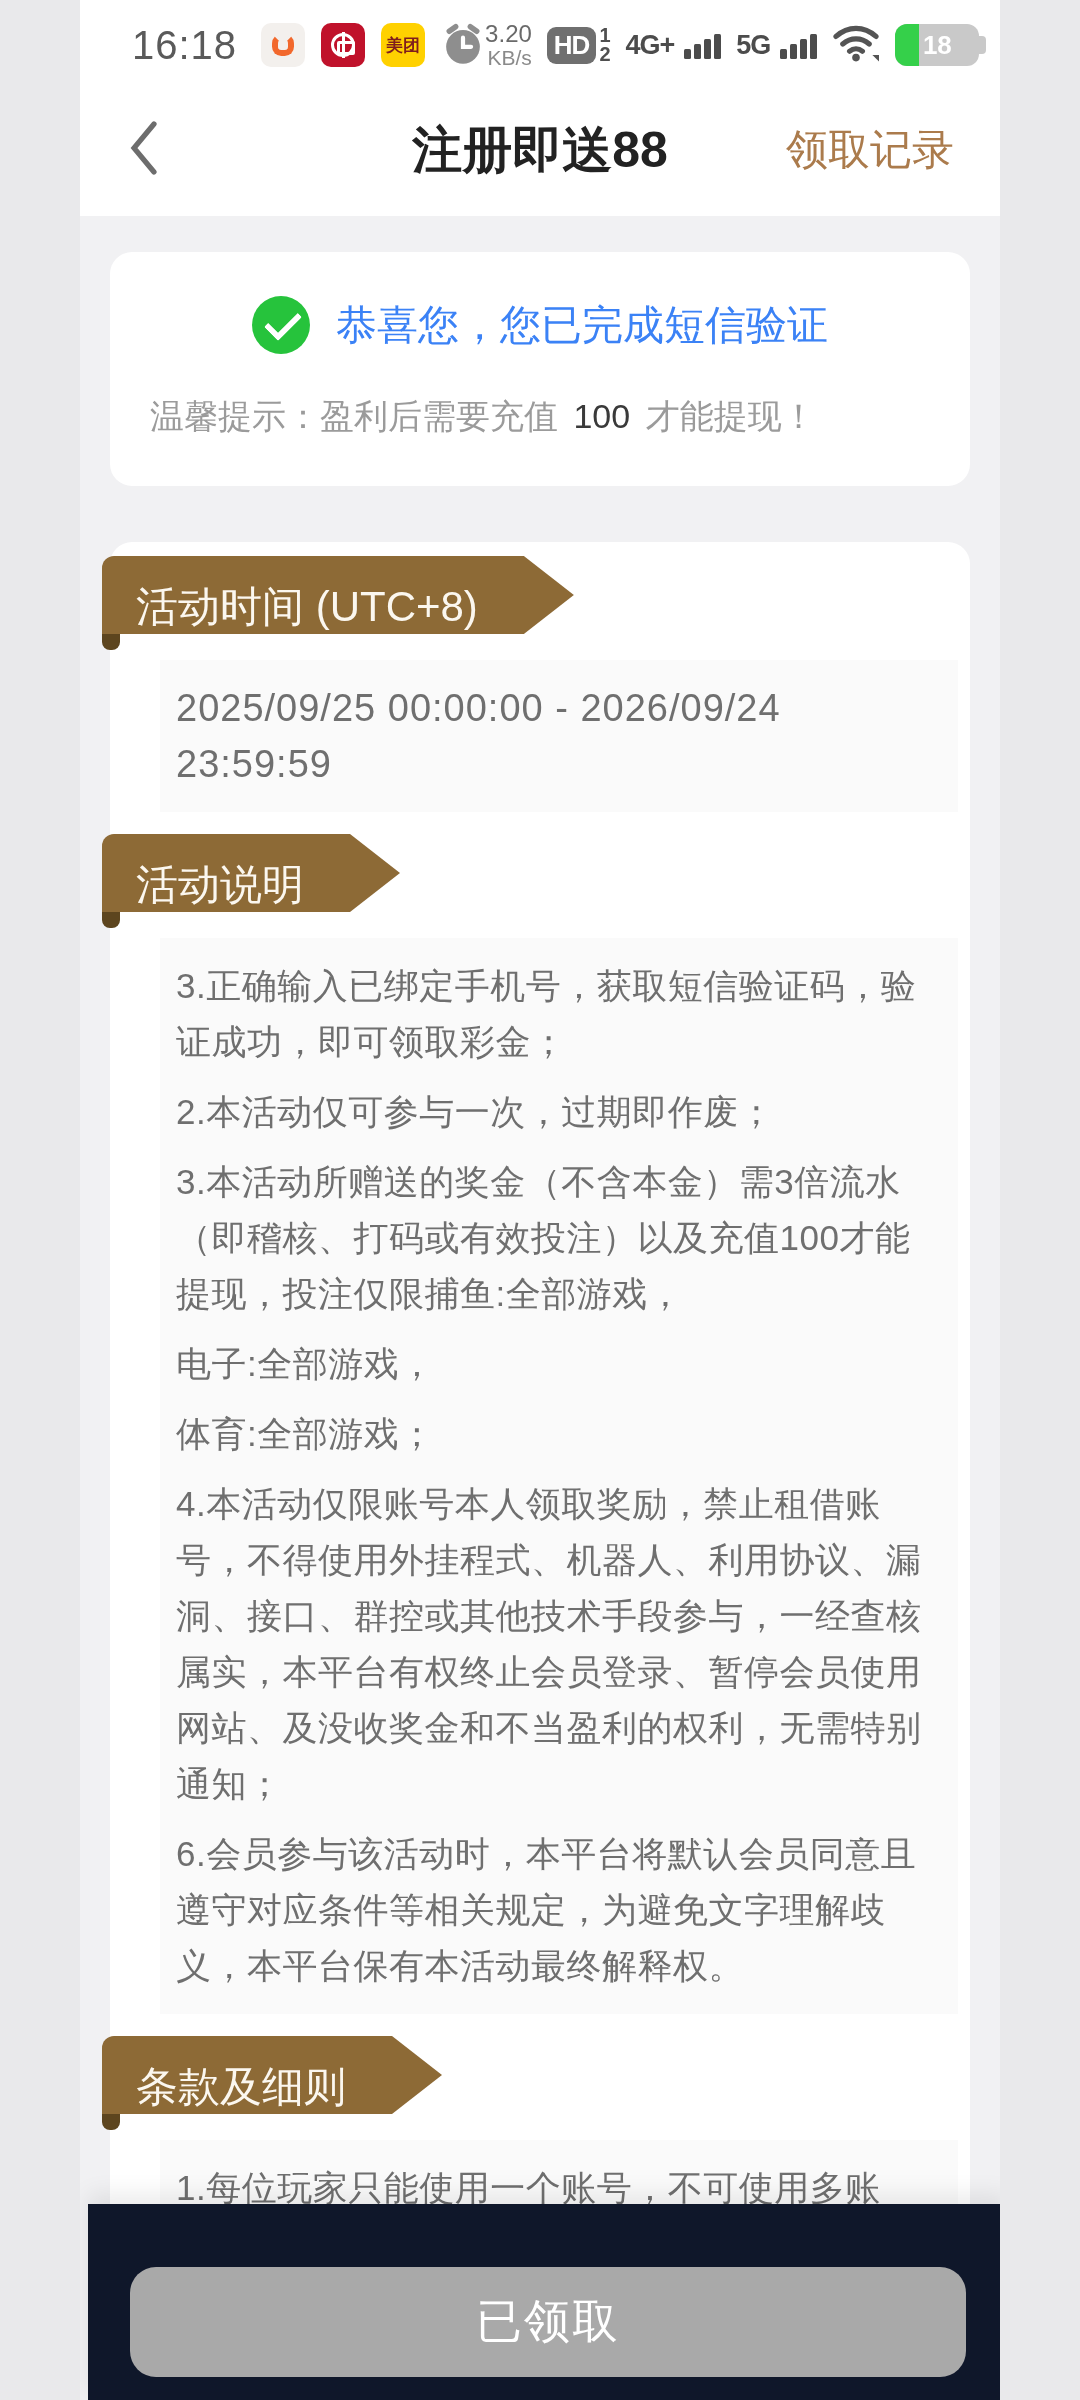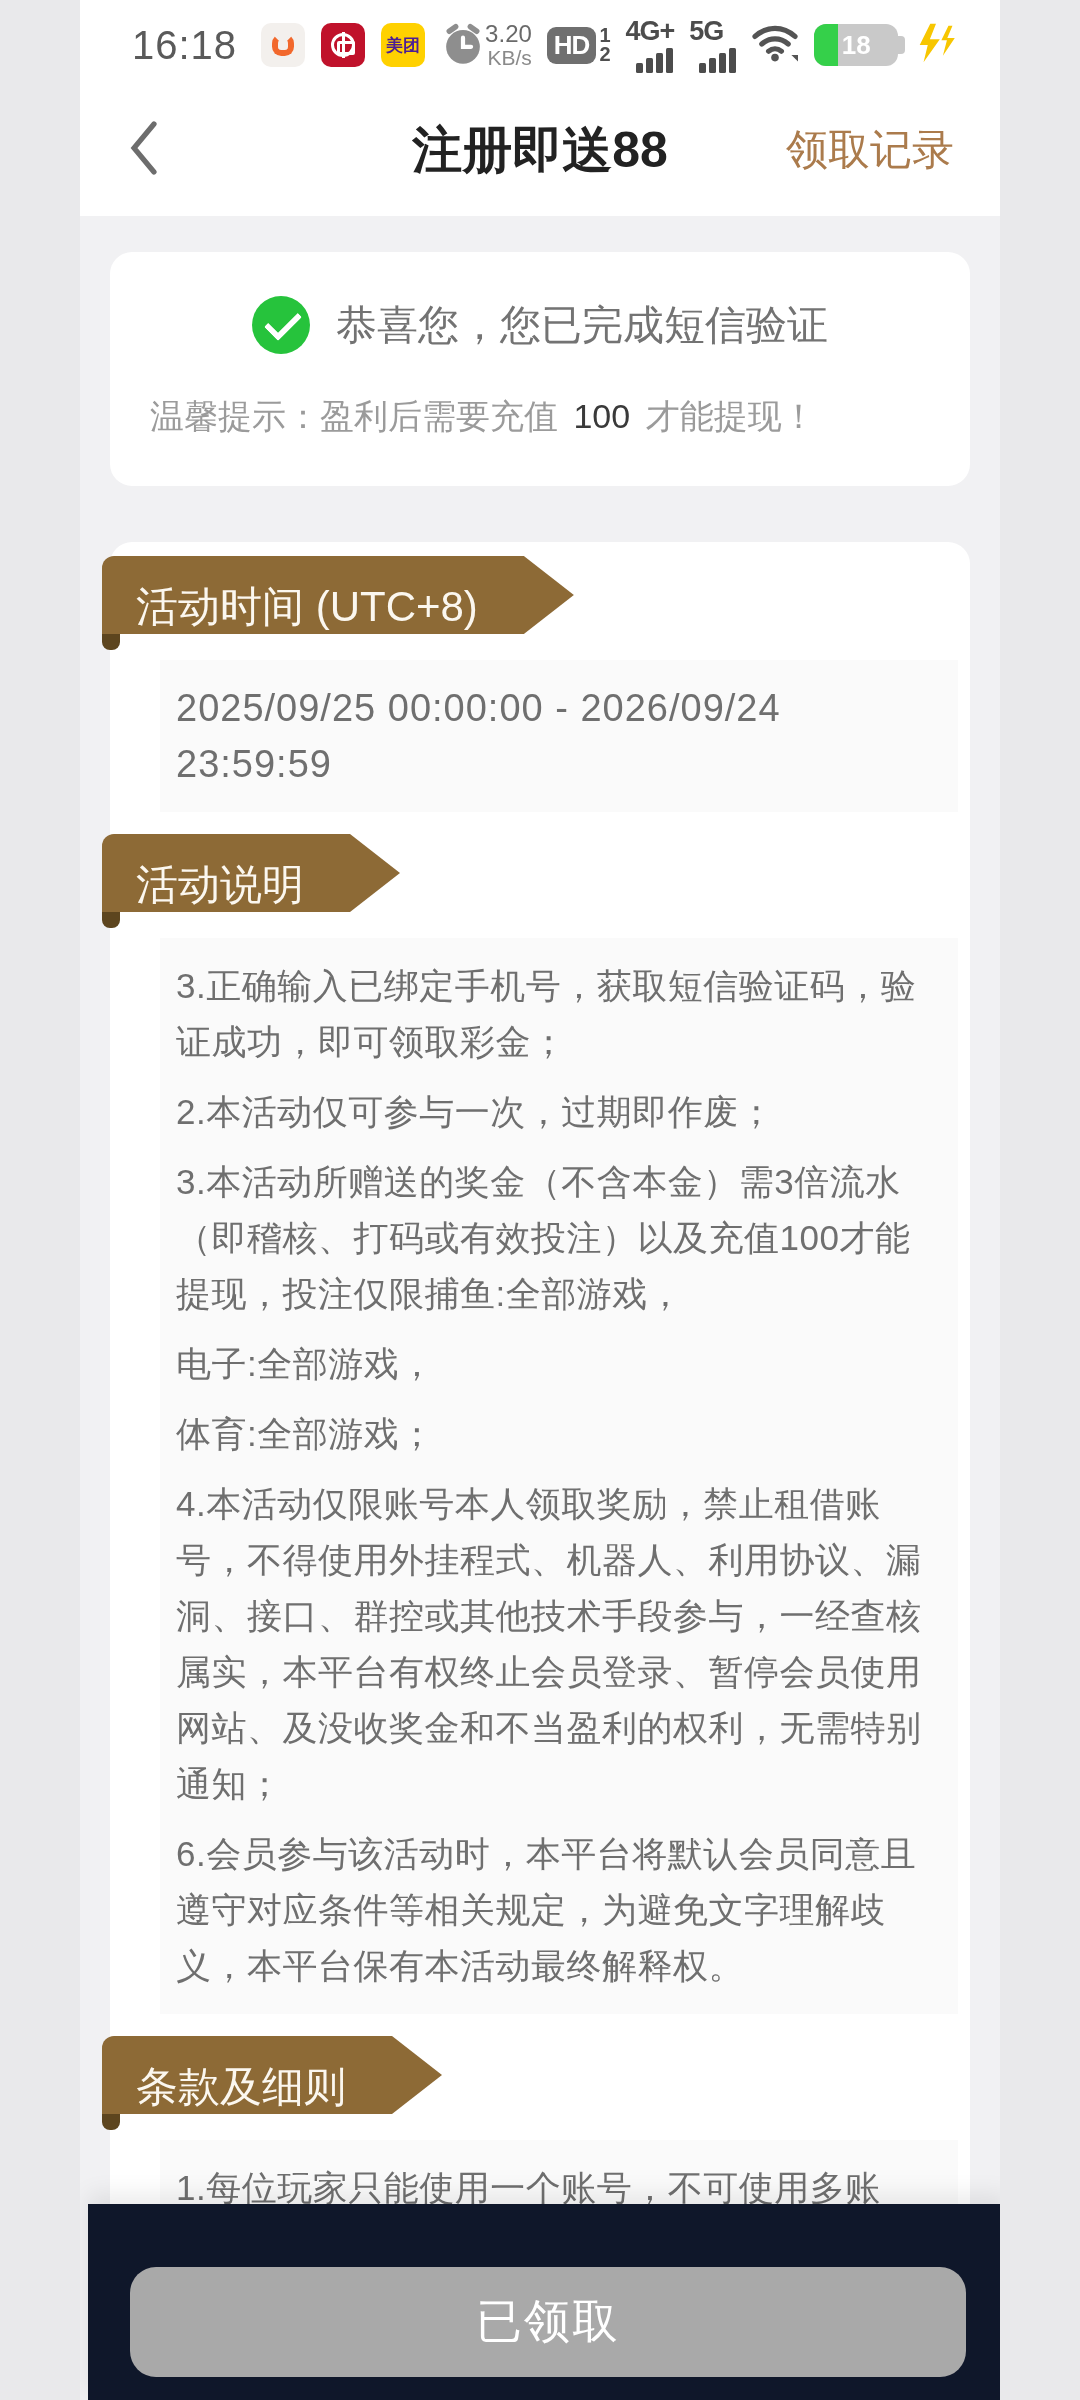--- a/index.html
+++ b/index.html
@@ -19,31 +19,31 @@
   .app-icon.didi i { display:block; width:22px; height:22px; border:6px solid #f2682c;
                      border-radius:42%; border-top-color:transparent; }
   .app-icon.boc { background:#c0122b; position:relative; }
   .app-icon.boc .ring { display:block; width:24px; height:24px; border:3px solid #fff;
                         border-radius:50%; position:relative; }
   .app-icon.boc .ring:before { content:""; position:absolute; left:8px; top:-4px;
                         width:3px; height:26px; background:#fff; }
   .app-icon.boc .ring:after { content:""; position:absolute; left:3px; top:5px;
                         width:12px; height:8px; border:3px solid #fff; border-radius:2px; }
   .app-icon.mt { background:#ffd100; }
-  .app-icon.mt b { font-size:17px; color:#4c1d95; font-weight:bold; letter-spacing:0; }
+  .app-icon.mt b { font-size:17px; color:#7f1d1d; font-weight:bold; letter-spacing:0; }
   .sb-right { display:flex; align-items:center; gap:15px; }
   .speed-col { display:flex; flex-direction:column; align-items:flex-end; line-height:1.05; }
   .speed-col .v { font-size:24px; color:#6a6a6a; }
   .speed-col .u { font-size:21px; color:#8a8a8a; }
   .hd-group { display:flex; align-items:center; }
   .hd-badge { background:#6f6f6f; color:#fff; font-weight:bold; font-size:26px;
               padding:3px 7px; border-radius:9px; letter-spacing:-1px; }
   .sim-col { display:flex; flex-direction:column; margin-left:3px; line-height:0.95; }
   .sim-col span { font-size:20px; font-weight:bold; color:#4f4f4f; }
-  .net-col { display:flex; flex-direction:column; align-items:flex-start; line-height:1; }
+  .net-col { display:flex; align-items:flex-end; line-height:1; }
   .net-col .lbl { font-size:27px; font-weight:bold; color:#4c4c4c; letter-spacing:-1px; }
   .bars { display:flex; align-items:flex-end; gap:3px; margin:3px 0 0 10px; }
   .bars i { width:7px; background:#4c4c4c; border-radius:1.5px; display:block; }
   .bars i:nth-child(1){height:10px;} .bars i:nth-child(2){height:15px;}
   .bars i:nth-child(3){height:20px;} .bars i:nth-child(4){height:25px;}
   .battery { position:relative; width:84px; height:42px; background:#c9c9c9;
              border-radius:12px; display:flex; align-items:center; justify-content:center; }
   .battery:after { content:""; position:absolute; right:-7px; top:12px; width:7px;
              height:18px; background:#c9c9c9; border-radius:0 4px 4px 0; }
   .battery .fill { position:absolute; left:0; top:0; bottom:0; width:24px;
@@ -61,21 +61,21 @@
   
   .content { padding:36px 30px 0; }
   .card { background:#ffffff; border-radius:22px; }
   .success-card { padding:44px 40px 46px; margin-bottom:56px; }
   .success-row { display:flex; align-items:center; justify-content:center; gap:26px; }
   .check-circle { flex:0 0 auto; width:58px; height:58px; border-radius:50%;
          background:#26c33c; position:relative; }
   .check-circle:after { content:""; position:absolute; left:14px; top:16px; width:28px;
          height:14px; border-left:6px solid #fff; border-bottom:6px solid #fff;
          transform:rotate(-45deg); border-radius:2px; }
-  .success-msg { font-size:41px; color:#737373; font-weight:500; white-space:nowrap; }
+  .success-msg { font-size:41px; color:#3b82f6; font-weight:500; white-space:nowrap; }
   .tip { margin-top:40px; font-size:34px; color:#9b9b9b; }
   .tip b { color:#3a3a3a; font-weight:500; margin:0 6px; }
 
   .main-card { padding:14px 12px 80px 50px; }
 
   .ribbon { position:relative; display:inline-block; margin-left:-58px; height:78px;
         line-height:78px; background:#8d6a36; color:#fbf7ef; font-size:42px;
         font-weight:500; padding:12px 96px 0 34px; border-radius:12px 0 0 0;
         clip-path:polygon(0 0, calc(100% - 50px) 0, 100% 50%, calc(100% - 50px) 100%, 0 100%);
         white-space:nowrap; }

